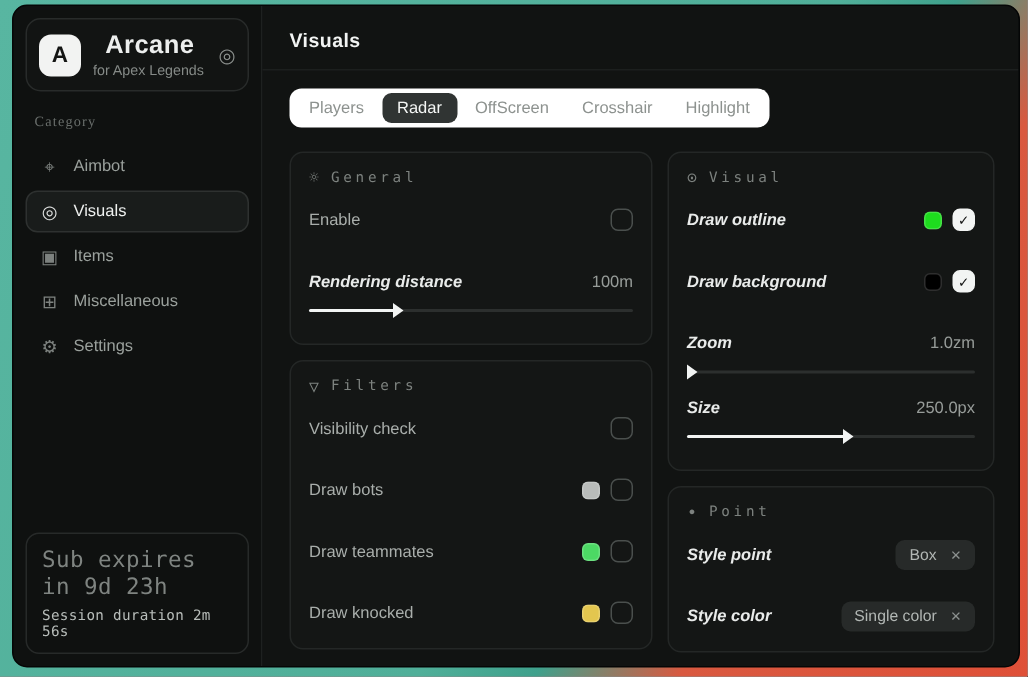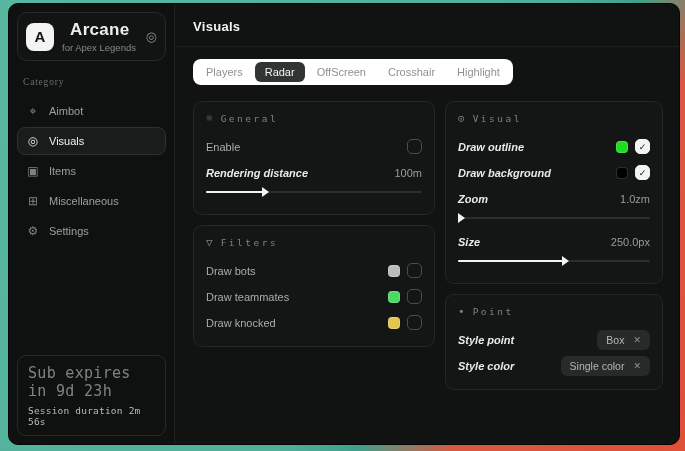--- a/index.html
+++ b/index.html
@@ -37,21 +37,21 @@
   .main-body { padding:12px 16px 0 18px; }
   .tabbar { display:inline-flex; align-items:center; gap:2px; background:#ffffff; border-radius:8px; padding:3px; }
   .tab { color:#8d928f; font-size:11px; padding:4px 10px; border-radius:6px; cursor:pointer; white-space:nowrap; }
   .tab[data-active="true"] { background:#303433; color:#f4f6f5; }
   .columns { display:grid; grid-template-columns:242px 1fr; gap:10px; margin-top:16px; align-items:start; }
   .col { display:flex; flex-direction:column; gap:10px; }
   .panel { background:#141615; border:1px solid #242726; border-radius:9px; padding:10px 12px 12px; }
   .panel-head { display:flex; align-items:center; gap:8px; color:#7d827f; font-size:9.5px; font-family:"DejaVu Sans Mono", monospace; letter-spacing:2.5px; margin-bottom:10px; }
   .panel-head .ph-ico { font-size:11px; letter-spacing:0; color:#7d827f; }
   .row { display:flex; align-items:center; justify-content:space-between; min-height:23px; }
-  .row + .row { margin-top:3px; }
+  .row + .row { margin-top:18px; }
   .lbl { color:#a9aeab; font-size:11px; }
   .lbl.strong { color:#e9ebea; font-weight:bold;font-style:italic; }
   .val { color:#979c99; font-size:11px; }
   .controls { display:flex; align-items:center; gap:7px; }
   .checkbox { width:15px; height:15px; border:1.5px solid #4a4f4d; border-radius:5px; background:transparent; display:flex; align-items:center; justify-content:center; font-size:9px; color:transparent; cursor:pointer; }
   .checkbox[data-checked="true"] { background:#f2f4f3; border-color:#f2f4f3; color:#141514; }
   .swatch { width:12px; height:12px; border-radius:4px; border:1px solid rgba(255,255,255,.18); cursor:pointer; }
   .slider { position:relative; height:8px; margin:4px 0 6px; cursor:pointer; }
   .slider .track { position:absolute; left:0; right:0; top:3px; height:2px; background:#2c2f2e; border-radius:2px; }
   .slider .fill { position:absolute; left:0; top:3px; height:2px; background:#f2f4f3; border-radius:2px; }
@@ -143,20 +143,26 @@
               <div class="thumb" style="left: 27%;"></div>
             </div>
           </div>
 
           <div class="panel">
             <div class="panel-head">
               <span class="ph-ico">▽</span>
               <span>Filters</span>
             </div>
             <div class="row">
+              <span class="lbl">Visibility check</span>
+              <span class="controls">
+                <span class="checkbox" data-checked="false">✓</span>
+              </span>
+            </div>
+            <div class="row">
               <span class="lbl">Draw bots</span>
               <span class="controls">
                 <span class="swatch" style="background: rgb(185, 188, 186);"></span>
                 <span class="checkbox" data-checked="false">✓</span>
               </span>
             </div>
             <div class="row">
               <span class="lbl">Draw teammates</span>
               <span class="controls">
                 <span class="swatch" style="background: rgb(76, 217, 100);"></span>

